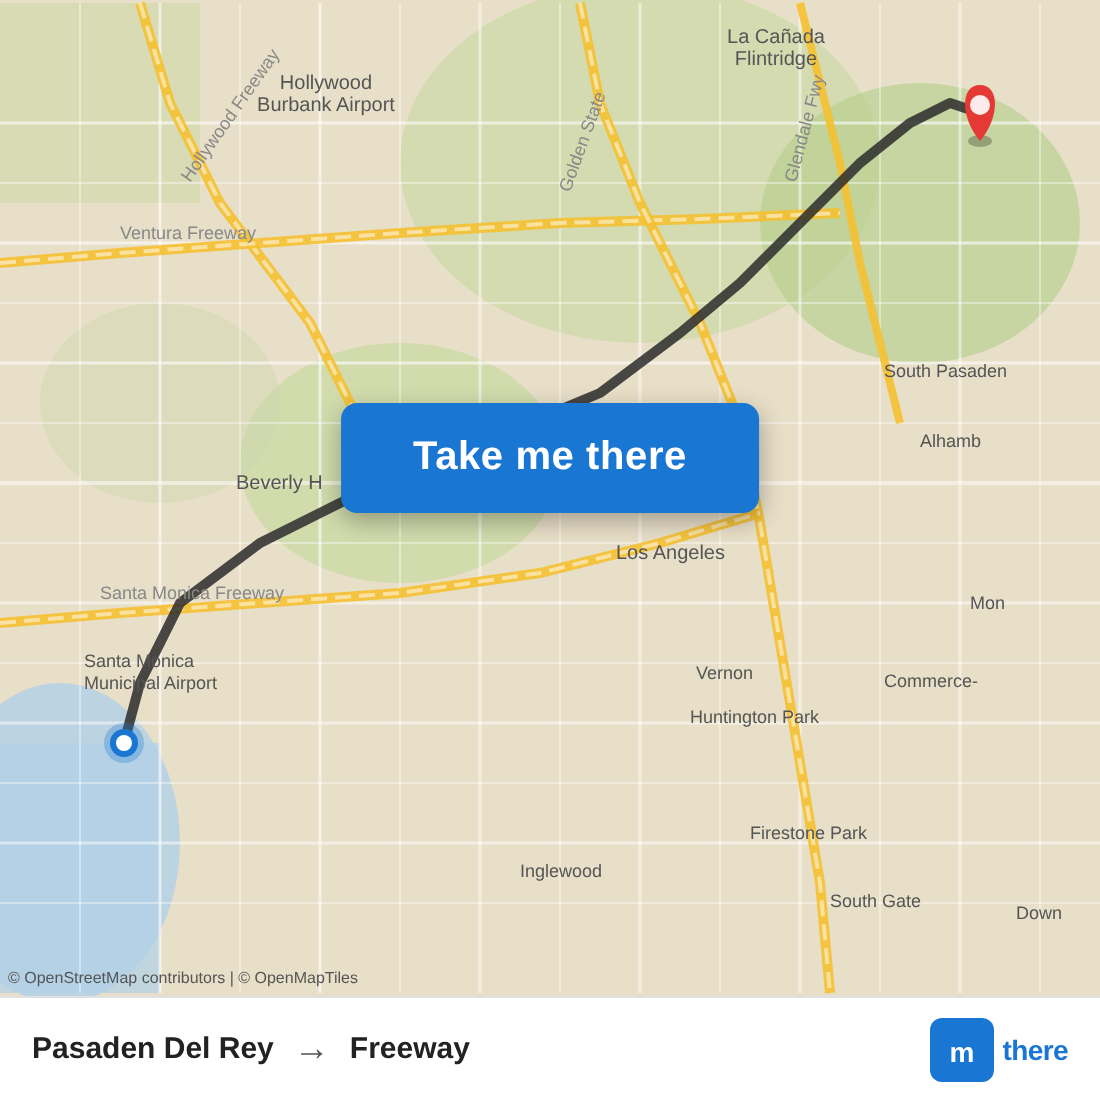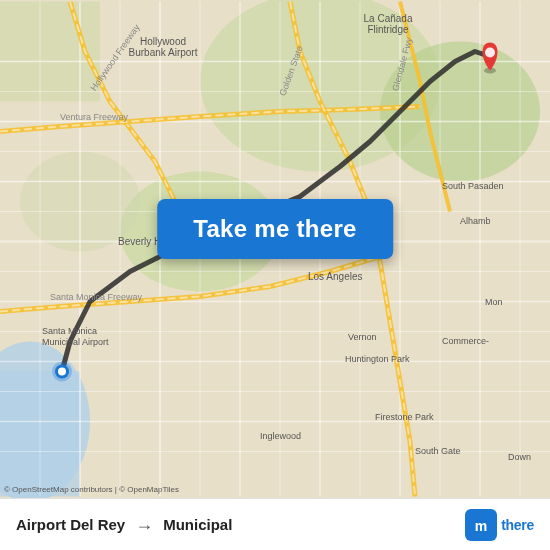--- a/index.html
+++ b/index.html
@@ -39,21 +39,21 @@
     .take-me-there-btn {
       position: absolute;
       left: 50%;
       top: 46%;
       transform: translate(-50%, -50%);
       background: #1976d2;
       color: white;
       border: none;
       border-radius: 8px;
       padding: 16px 36px;
-      font-size: 24px;
+      font-size: 20px;
       font-weight: 600;
       cursor: pointer;
       white-space: nowrap;
       box-shadow: 0 4px 12px rgba(0,0,0,0.3);
       letter-spacing: 0.3px;
     }
 
     
     .bottom-bar {
       height: 52px;
@@ -218,23 +218,23 @@
 
         <text x="4" y="490" font-size="8" fill="#555" font-family="Arial">© OpenStreetMap contributors | © OpenMapTiles</text>
       </svg>
 
       <button class="take-me-there-btn">Take me there</button>
 
     </div>
   </div>
 
   <div class="bottom-bar">
-    <span class="location-from">Airport Del Rey</span>
+    <span class="location-from">Pasaden Del Rey</span>
     <span class="arrow-icon">→</span>
-    <span class="location-to">Municipal</span>
+    <span class="location-to">Freeway</span>
 
     <div class="moovit-logo">
 
       <svg class="moovit-icon" viewBox="0 0 32 32" xmlns="http://www.w3.org/2000/svg">
         <rect width="32" height="32" rx="6" fill="#1976d2"></rect>
         <text x="16" y="22" font-size="14" font-weight="bold" fill="white" text-anchor="middle" font-family="Arial">m</text>
       </svg>
       <span class="moovit-text">there</span>
     </div>
   </div>

